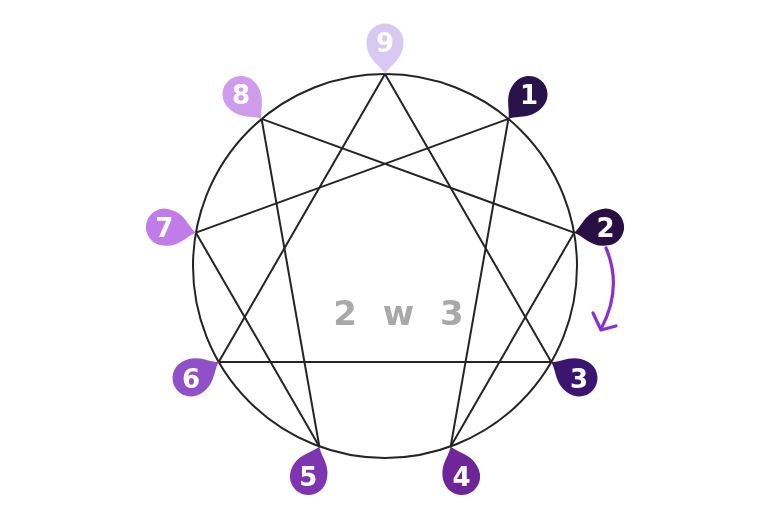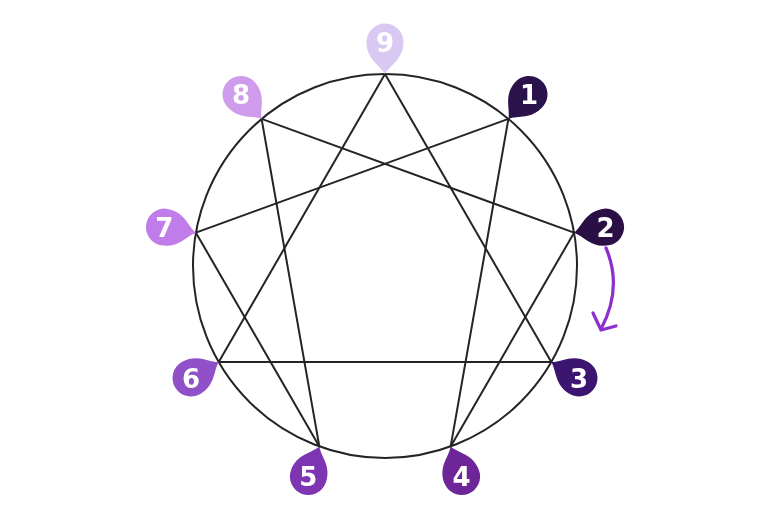--- a/index.html
+++ b/index.html
@@ -62,13 +62,14 @@
       <text x="461.6125121049498" y="485.9911470560435" text-anchor="middle" class="pin-number" fill="#ffffff">4</text>
       <path d="M 0 0 C -5 -9 -18.5 -14.5 -18.5 -32 A 18.5 18.5 0 1 1 18.5 -32 C 18.5 -14.5 5 -9 0 0 Z" fill="#7d35b2" transform="translate(319.3321324814716,446.4209831908944) rotate(200)"></path>
       <text x="308.3874878950502" y="485.9911470560435" text-anchor="middle" class="pin-number" fill="#ffffff">5</text>
       <path d="M 0 0 C -5 -9 -18.5 -14.5 -18.5 -32 A 18.5 18.5 0 1 1 18.5 -32 C 18.5 -14.5 5 -9 0 0 Z" fill="#9050c8" transform="translate(218.72312247338783,362.0000000000001) rotate(240)"></path>
       <text x="191.0103095522858" y="387.5000000000001" text-anchor="middle" class="pin-number" fill="#ffffff">6</text>
       <path d="M 0 0 C -5 -9 -18.5 -14.5 -18.5 -32 A 18.5 18.5 0 1 1 18.5 -32 C 18.5 -14.5 5 -9 0 0 Z" fill="#c07ce8" transform="translate(195.91691142165604,232.65954988794945) rotate(280)"></path>
       <text x="164.40306332526538" y="236.6028082026077" text-anchor="middle" class="pin-number" fill="#ffffff">7</text>
       <path d="M 0 0 C -5 -9 -18.5 -14.5 -18.5 -32 A 18.5 18.5 0 1 1 18.5 -32 C 18.5 -14.5 5 -9 0 0 Z" fill="#cf9cec" transform="translate(261.5847789401844,118.91946692115627) rotate(320)"></path>
       <text x="241.01557543021514" y="103.90604474134898" text-anchor="middle" class="pin-number" fill="#ffffff">8</text>
     </svg>
+  <div class="center-label">2 w 3</div>
 </div>
 
 </body></html>

